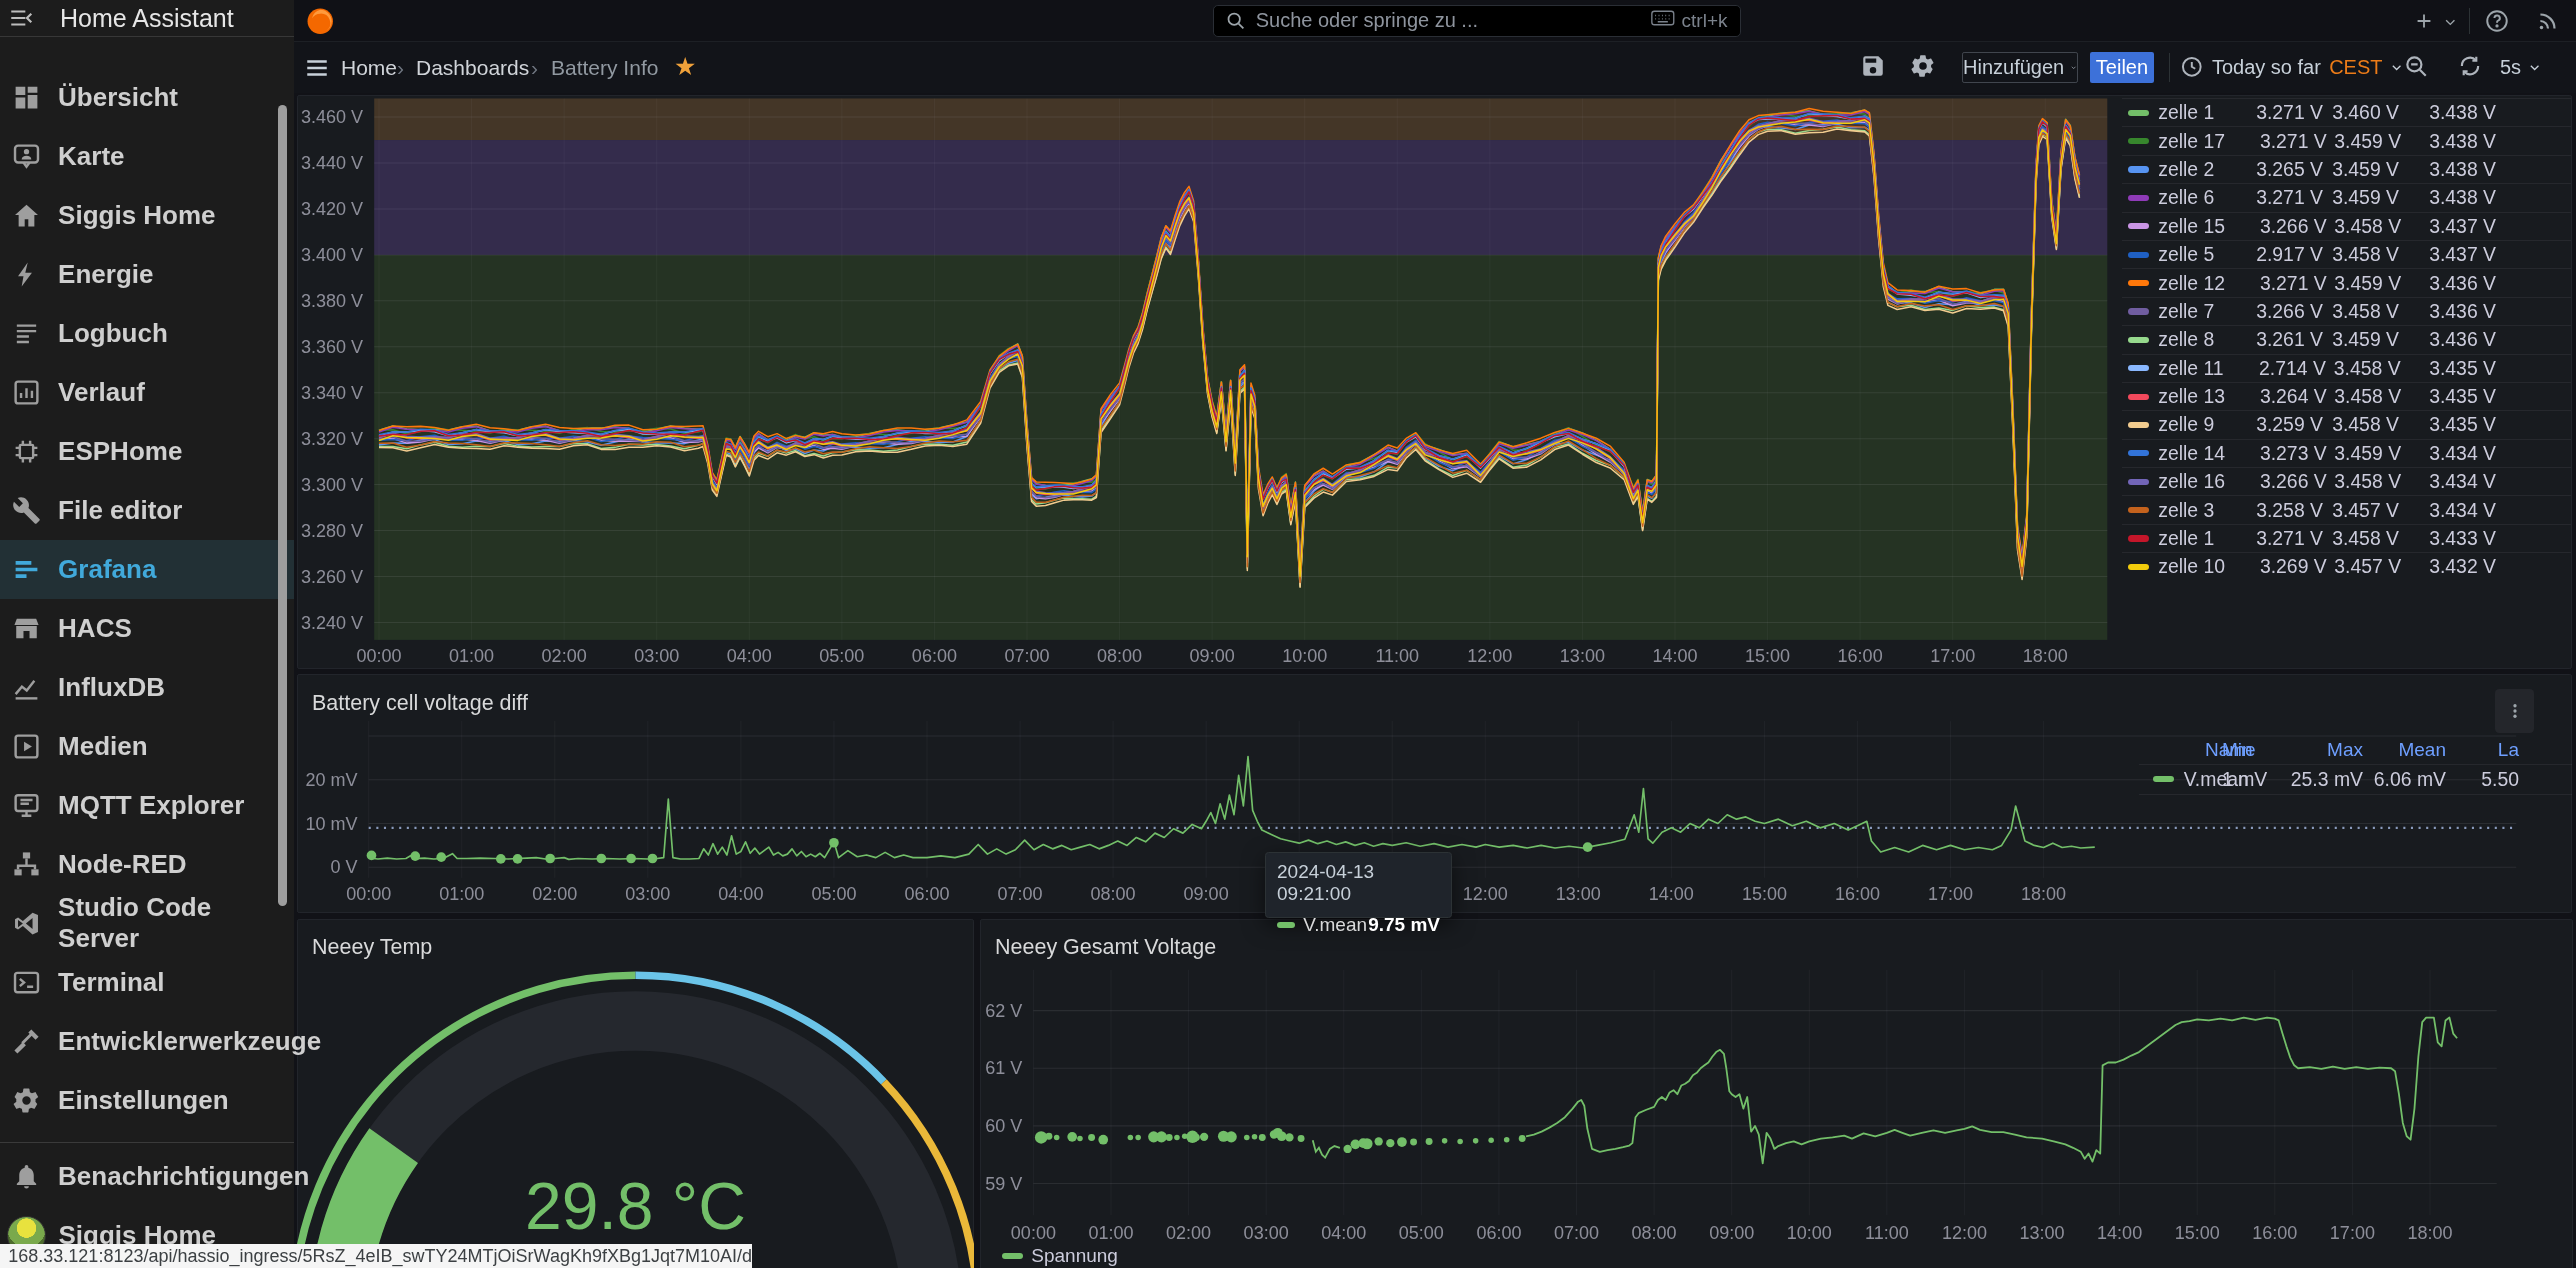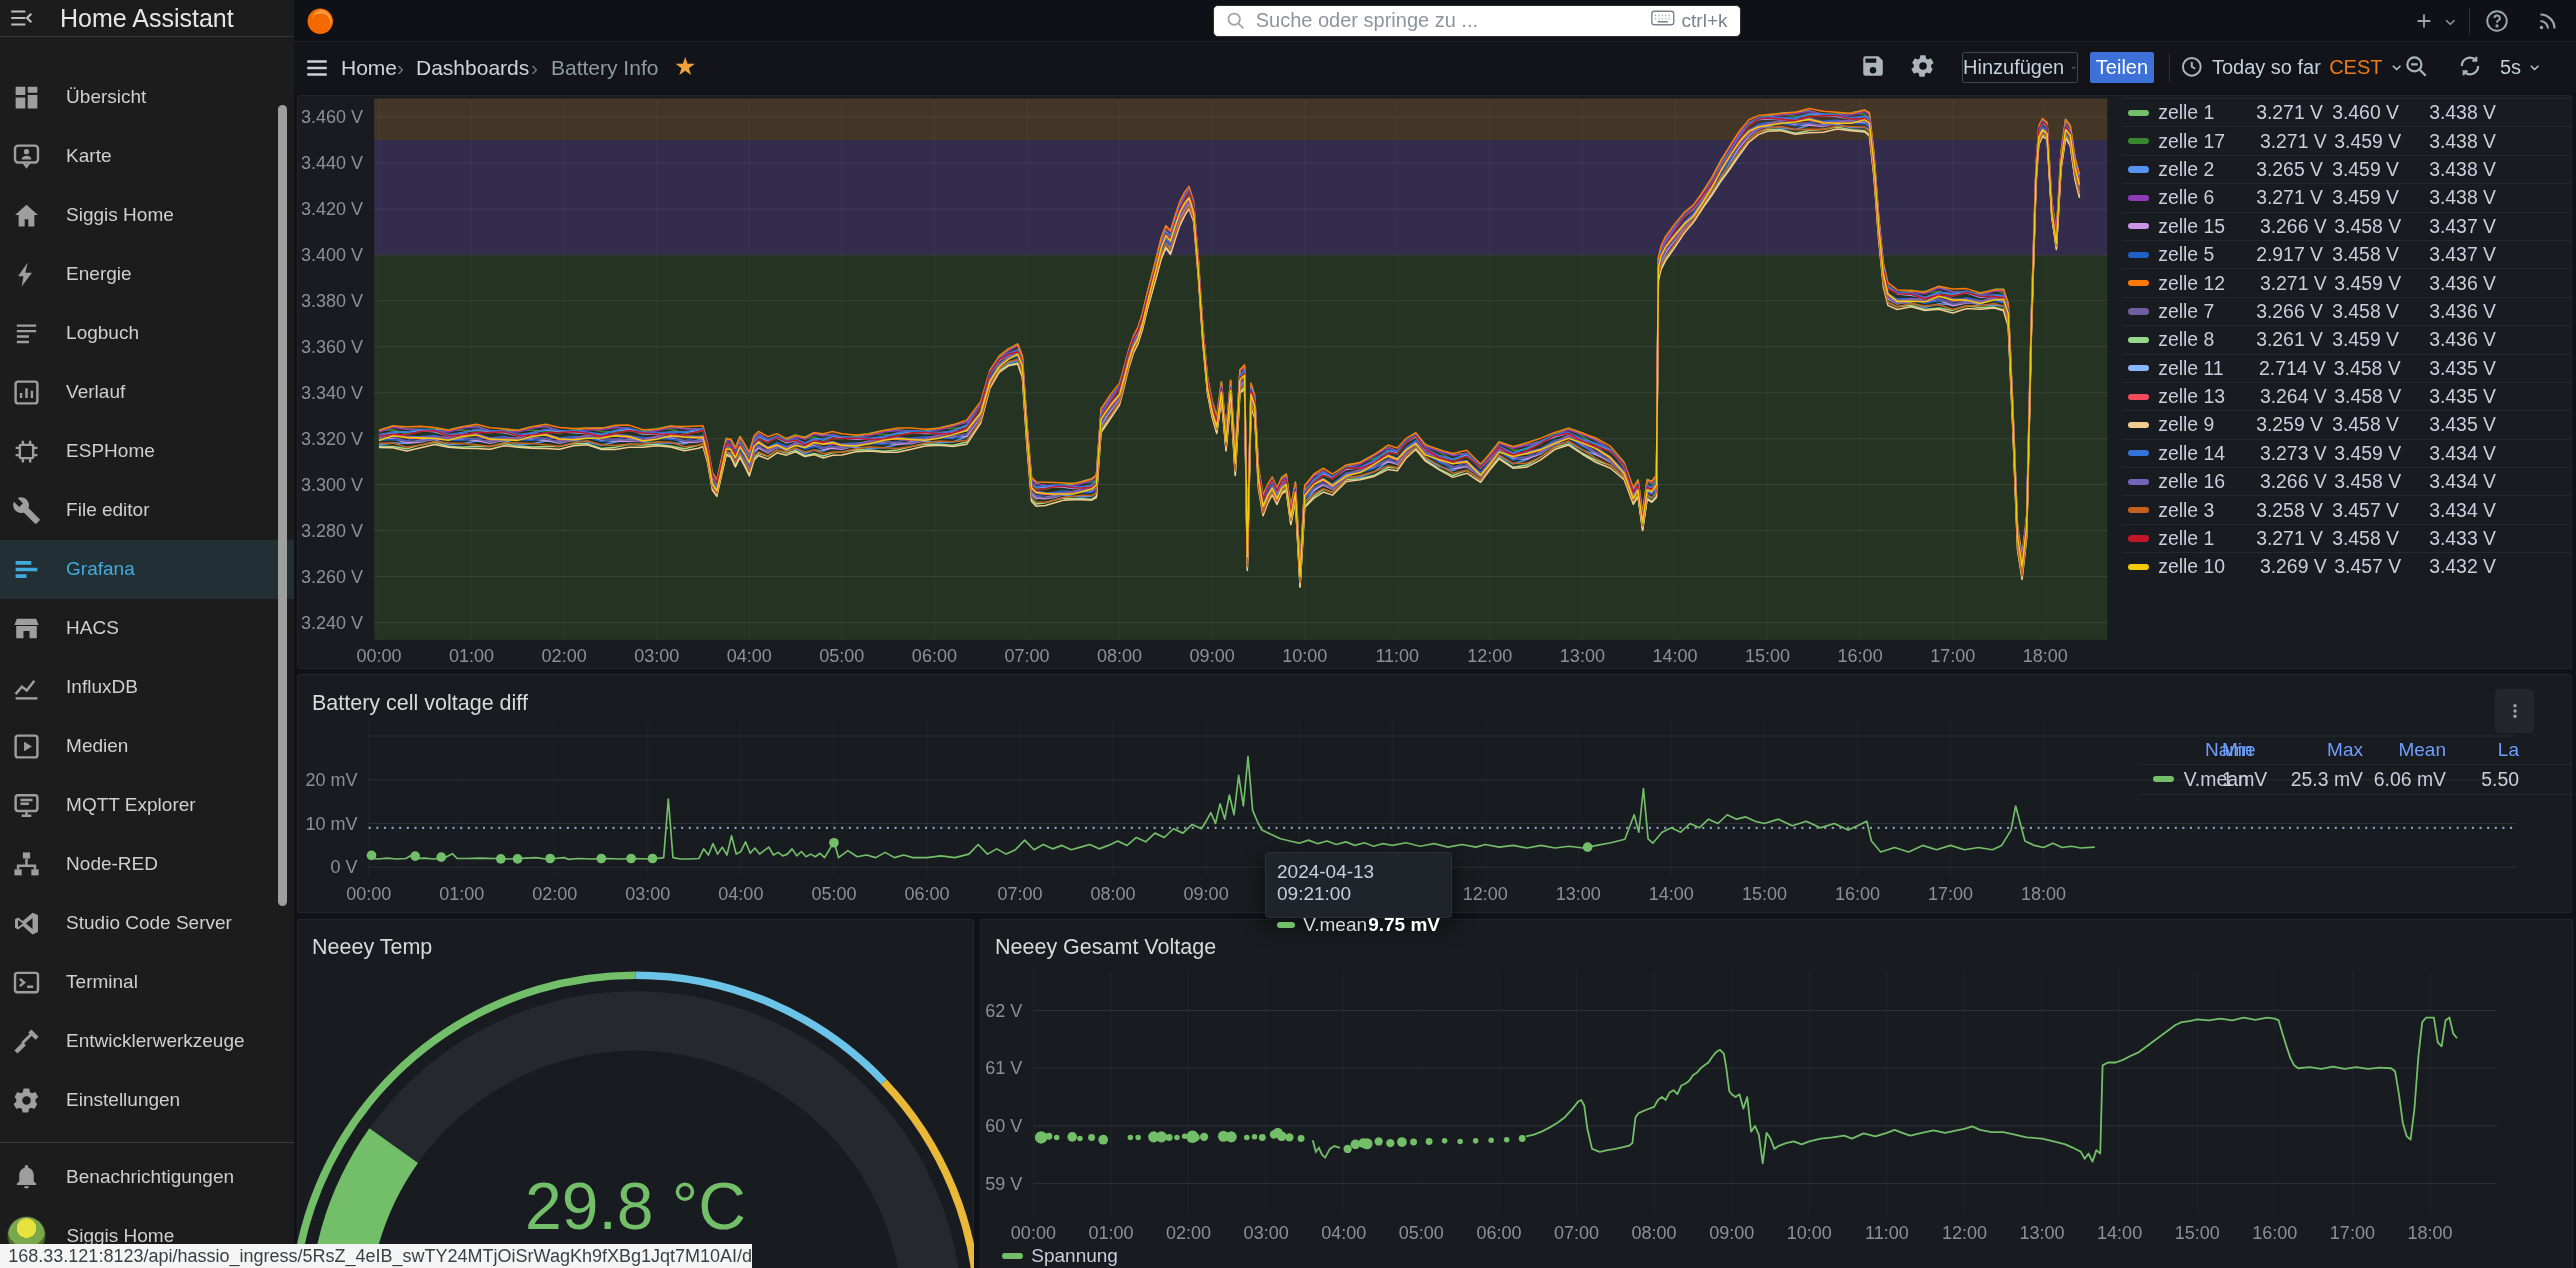--- a/index.html
+++ b/index.html
@@ -5,32 +5,32 @@
   * { margin:0; padding:0; box-sizing:border-box; }
   html,body { width:2576px; height:1268px; overflow:hidden; background:#111217;
     font-family:"Liberation Sans", sans-serif; }
   .abs { position:absolute; }
 
   
   #sidebar { position:absolute; left:0; top:0; width:294px; height:1268px; background:#1c1c1c; z-index:5; }
   #ha-header { height:37px; display:flex; align-items:center; border-bottom:0.7px solid rgba(255,255,255,0.12); }
   #ha-title { color:#e6e6e6; font-size:25px; margin-left:18px; font-weight:400; }
   .sb-items { padding-top:30.5px; }
-  .sb-item { height:59px; display:flex; align-items:center; color:#cfcfcf; font-size:19px; font-weight:400; cursor:pointer;gap:8px; }
+  .sb-item { height:59px; display:flex; align-items:center; color:#cfcfcf; font-size:26px; font-weight:700; cursor:pointer; }
   .sb-item .ic { width:30.5px; height:30.5px; margin-left:11px; margin-right:16.6px; color:#9e9e9e; flex:none; display:flex; align-items:center; justify-content:center; }
   .sb-item.active { background:rgba(79,182,224,0.13); color:#41a9db; }
   .sb-item.active .ic { color:#41a9db; }
   .sb-divider { border-top:0.7px solid #3a3a3a; margin:12.5px 0 4.2px 0; }
   #sb-scrollbar { position:absolute; right:7px; top:105px; width:9px; height:801px; background:#9e9e9e; border-radius:4.9px; }
   .avatar { width:39px; height:39px; border-radius:50%; margin-left:7px; margin-right:12.5px; flex:none;
     background:radial-gradient(circle at 50% 30%, #e8e23e 0 30%, #7aa94c 31% 60%, #4d6b2d 61%); border:0.7px solid #333; }
 
   
   #topnav { position:absolute; left:294px; top:0; width:2282px; height:42px; background:#101116; border-bottom:0.7px solid #1d2025; }
-  #searchbox { position:absolute; left:919px; top:4.9px; width:528px; height:32px; background:#ffffff; border:0.7px solid #2a2e35; border-radius:4.9px;
+  #searchbox { position:absolute; left:919px; top:4.9px; width:528px; height:32px; background:#000000; border:0.7px solid #2a2e35; border-radius:4.9px;
     display:flex; align-items:center; color:#8e949e; font-size:20px; cursor:text; }
   #searchbox .ph { margin-left:9.7px; }
   #searchbox .kbd { margin-left:auto; margin-right:12.5px; display:flex; align-items:center; gap:7px; color:#7b828c; font-size:19px; }
   .navic { color:#9da5ab; display:flex; align-items:center; justify-content:center; cursor:pointer; }
 
   
   #toolbar { position:absolute; left:294px; top:42px; width:2282px; height:51px; background:#121419; }
   .crumb { font-size:21px; color:#d0d4d9; cursor:pointer; }
   .crumb.dim { color:#9199a1; }
   .crumb-sep { color:#6f7680; font-size:21px; }

